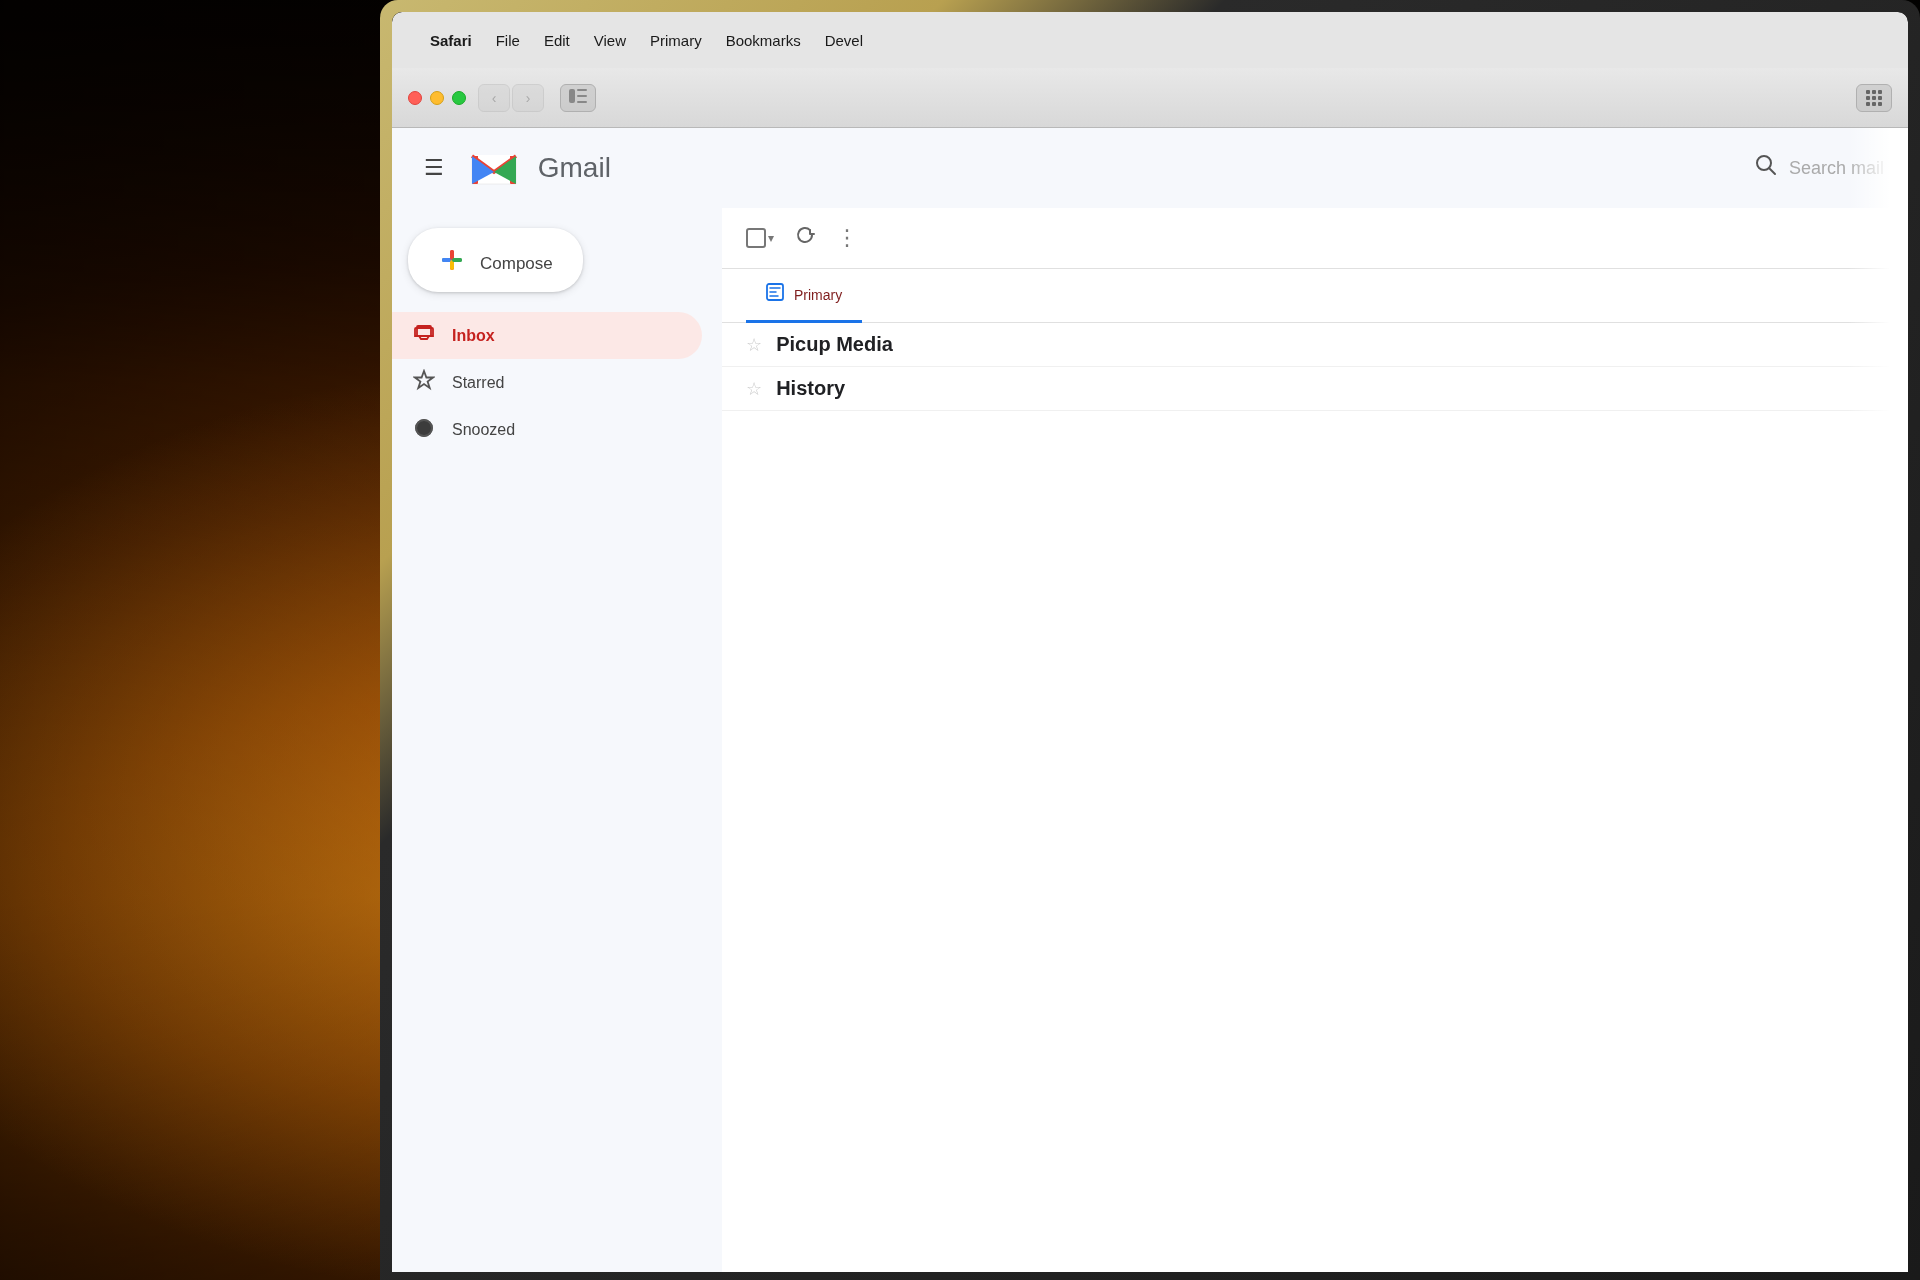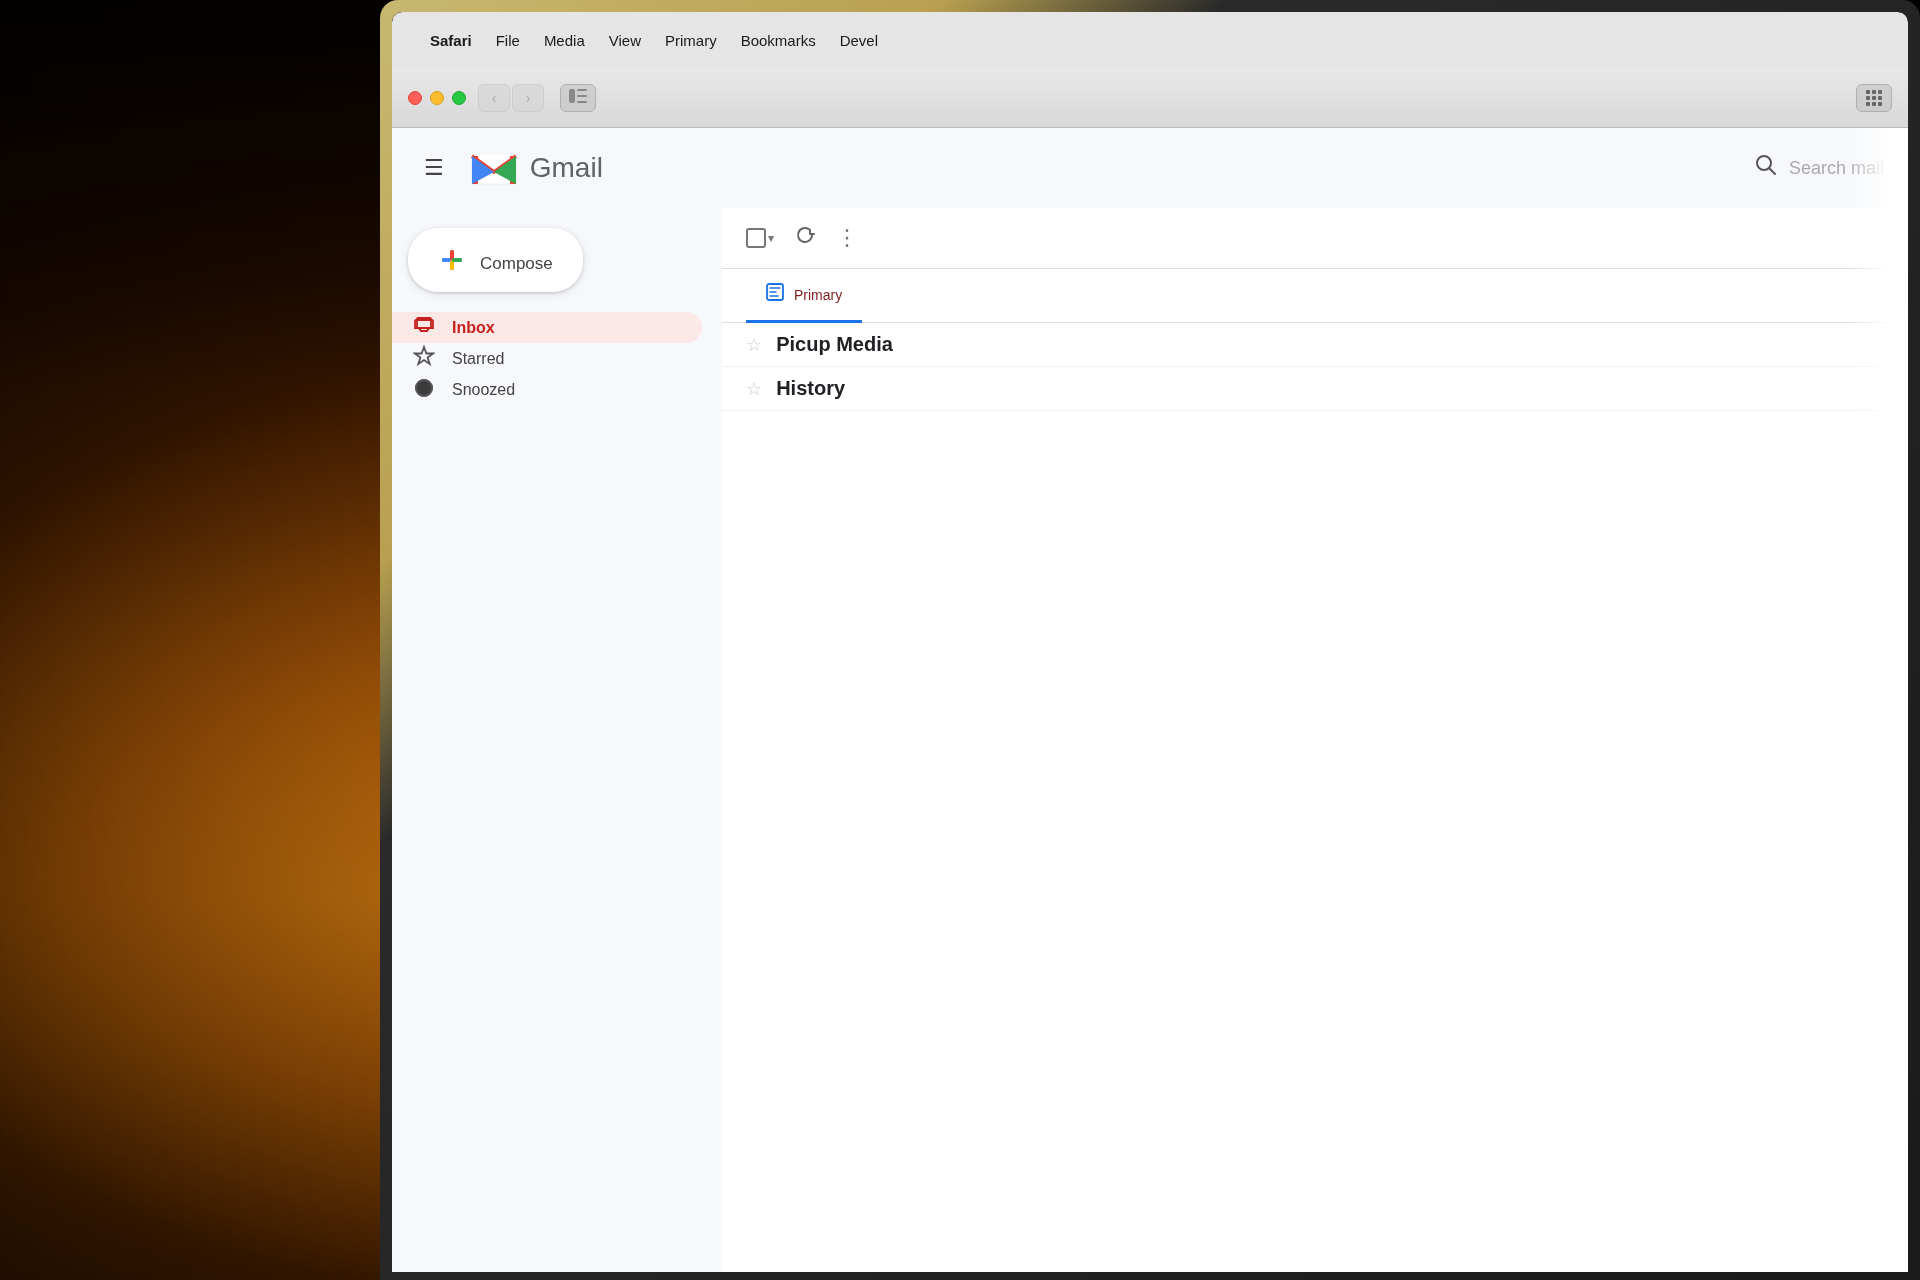--- a/index.html
+++ b/index.html
@@ -226,21 +226,21 @@
     .gmail-menu-icon {
       font-size: 22px;
       color: #444;
       cursor: pointer;
       padding: 8px;
     }
 
     .gmail-logo {
       display: flex;
       align-items: center;
-      gap: 8px;
+      gap: 16px;
       text-align: center;
     }
 
     .gmail-title {
       font-size: 28px;
       color: #5f6368;
       font-weight: 400;
       margin-left: 2px;
     }
 
@@ -302,21 +302,21 @@
 
     .plus-svg {
       width: 28px;
       height: 28px;
     }
 
     .sidebar-nav-item {
       display: flex;
       align-items: center;
       gap: 16px;
-      padding: 2px 20px;
+      padding: 10px 20px;
       border-radius: 0 30px 30px 0;
       cursor: pointer;
       font-size: 16px;
       color: #444;
       margin-right: 20px;
     }
 
     .sidebar-nav-item.active {
       background: #fce8e6;
       color: #c5221f;
@@ -474,21 +474,21 @@
 <div class="bg-overlay"></div>
 
 <div class="macbook-frame">
   <div class="screen-bezel"></div>
   <div class="screen-content">
 
     <div class="macos-menubar">
       <span class="apple-logo"></span>
       <span class="menu-item bold">Safari</span>
       <span class="menu-item">File</span>
-      <span class="menu-item">Media</span>
+      <span class="menu-item">Edit</span>
       <span class="menu-item">View</span>
       <span class="menu-item">Primary</span>
       <span class="menu-item">Bookmarks</span>
       <span class="menu-item">Devel</span>
     </div>
 
     <div class="safari-chrome">
       <div class="traffic-lights">
         <div class="traffic-dot traffic-red"></div>
         <div class="traffic-dot traffic-yellow"></div>

